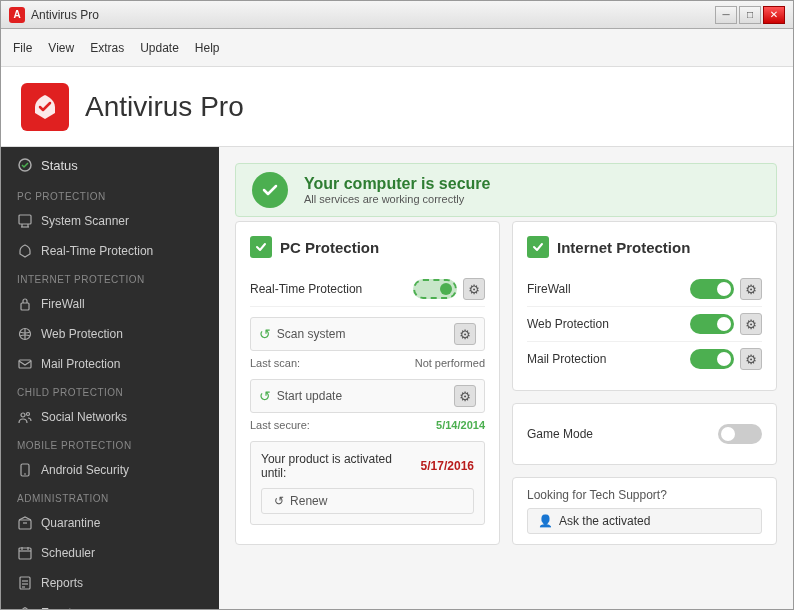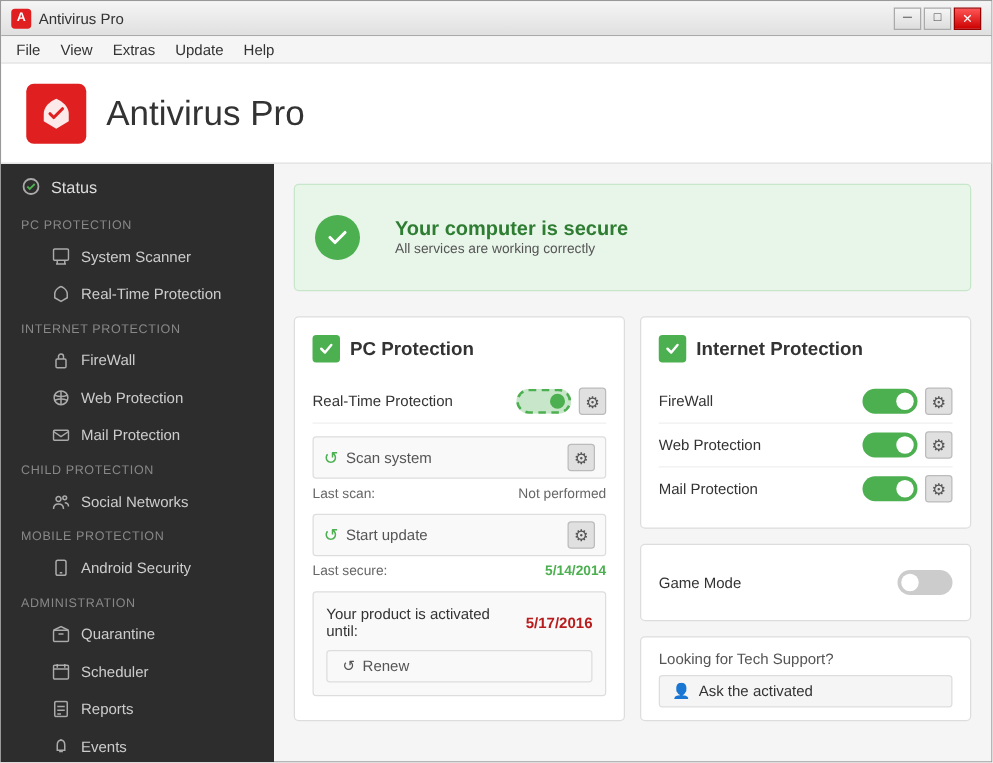--- a/index.html
+++ b/index.html
@@ -9,44 +9,44 @@
     .window { width: 794px; height: 610px; border: 1px solid #999; display: flex; flex-direction: column; background: #fff; }
     .title-bar { background: linear-gradient(to bottom, #f5f5f5, #e0e0e0); height: 28px; display: flex; align-items: center; justify-content: space-between; padding: 0 8px; border-bottom: 1px solid #aaa; flex-shrink: 0; }
     .title-bar-left { display: flex; align-items: center; gap: 6px; }
     .title-bar-icon { width: 16px; height: 16px; background: #e02020; border-radius: 3px; display: flex; align-items: center; justify-content: center; color: white; font-weight: bold; font-size: 10px; }
     .title-text { font-size: 12px; color: #333; }
     .title-bar-buttons { display: flex; gap: 2px; }
     .title-btn { width: 22px; height: 18px; border: 1px solid #aaa; background: linear-gradient(to bottom, #f5f5f5, #ddd); cursor: pointer; font-size: 10px; display: flex; align-items: center; justify-content: center; color: #444; }
     .title-btn.close { background: linear-gradient(to bottom, #f55, #c00); color: white; border-color: #900; }
 
     
-    .menu-bar { height: 22px; background: #f5f5f5; border-bottom: 1px solid #ddd; display: flex; align-items: center; padding: 0 4px; flex-shrink: 0; }
+    .menu-bar { height: 38px; background: #f5f5f5; border-bottom: 1px solid #ddd; display: flex; align-items: center; padding: 0 4px; flex-shrink: 0; }
     .menu-item { padding: 2px 8px; font-size: 12px; color: #333; cursor: pointer; }
 
     
     .app-header { height: 80px; background: white; border-bottom: 1px solid #ddd; display: flex; align-items: center; padding: 0 20px; gap: 16px; flex-shrink: 0; }
     .app-logo { width: 48px; height: 48px; background: #e02020; border-radius: 6px; display: flex; align-items: center; justify-content: center; }
     .app-logo svg { width: 32px; height: 32px; }
     .app-title { font-size: 28px; font-weight: 300; color: #333; }
 
     
     .main-layout { display: flex; flex: 1; overflow: hidden; }
 
     
     .sidebar { width: 218px; background: #2d2d2d; color: #ccc; flex-shrink: 0; overflow-y: auto; }
     .sidebar-status { display: flex; align-items: center; gap: 8px; padding: 10px 16px; color: #ddd; cursor: pointer; font-size: 13px; }
     .section-label { padding: 8px 16px 4px; font-size: 10px; color: #888; text-transform: uppercase; letter-spacing: 0.5px; }
-    .sidebar-item { display: flex; align-items: center; gap: 8px; padding: 7px 16px; color: #ccc; cursor: pointer; font-size: 12px; margin-left: 24px; }
+    .sidebar-item { display: flex; align-items: center; gap: 8px; padding: 7px 16px; color: #ccc; cursor: pointer; font-size: 12px; }
     .sidebar-icon { width: 16px; height: 16px; display: flex; align-items: center; justify-content: center; flex-shrink: 0; }
 
     
     .content { flex: 1; background: #f5f5f5; padding: 16px; overflow-y: auto; }
 
     
-    .status-banner { background: #e8f5e9; border: 1px solid #c8e6c9; border-radius: 4px; padding: 24px 16px; display: flex; align-items: center; gap: 28px; margin-bottom: 20px; }
+    .status-banner { background: #e8f5e9; border: 1px solid #c8e6c9; border-radius: 4px; padding: 8px 16px; display: flex; align-items: center; gap: 16px; margin-bottom: 4px; }
     .check-circle { width: 36px; height: 36px; background: #4caf50; border-radius: 50%; display: flex; align-items: center; justify-content: center; flex-shrink: 0; }
     .status-text-main { font-size: 16px; font-weight: bold; color: #2e7d32; }
     .status-text-sub { font-size: 11px; color: #555; }
 
     
     .panels-grid { display: grid; grid-template-columns: 1fr 1fr; gap: 12px; }
 
     
     .panel-card { background: white; border: 1px solid #ddd; border-radius: 4px; padding: 14px; }
     .panel-header { display: flex; align-items: center; gap: 8px; margin-bottom: 14px; font-size: 15px; font-weight: bold; color: #333; }

